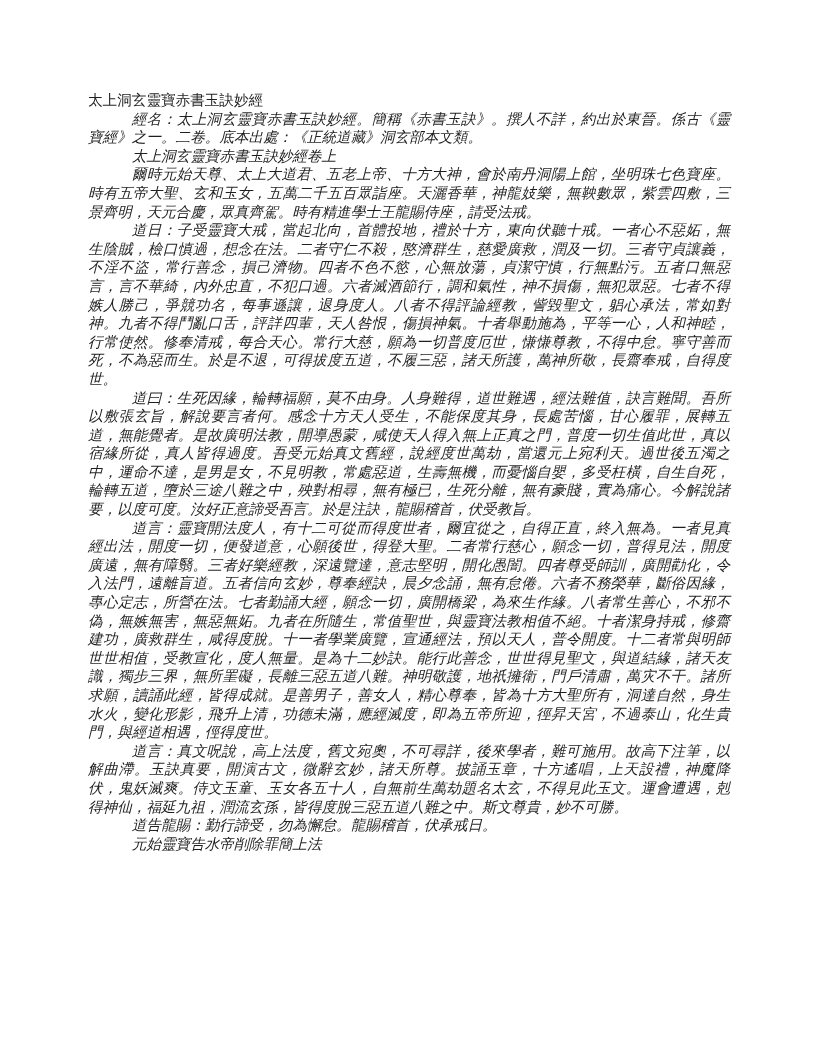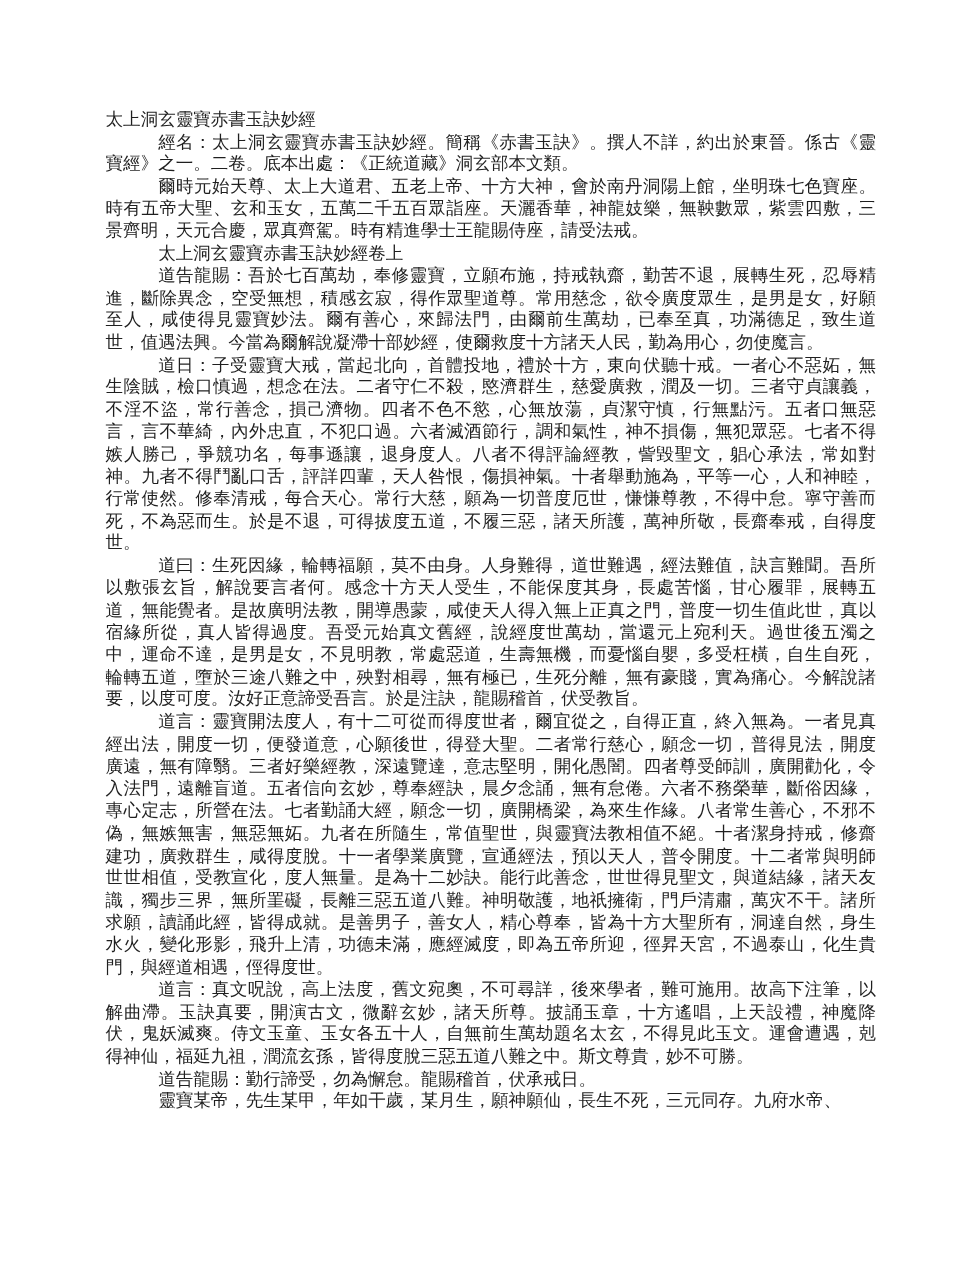--- a/index.html
+++ b/index.html
@@ -27,30 +27,30 @@
     text-align: left;
     font-family: Liberation Serif, serif;
   }
   .para {
     margin: 0;
     text-indent: 3em;
     text-align: justify;
     text-justify: inter-character;
     line-break: strict;
     overflow-wrap: break-word;
+    font-style: italic;
   }
 </style>
 </head>
 <body>
 
 <div class="page">
   <div class="doc-title">太上洞玄靈寶赤書玉訣妙經</div>
   <p class="para">經名：太上洞玄靈寶赤書玉訣妙經。簡稱《赤書玉訣》。撰人不詳，約出於東晉。係古《靈寶經》之一。二卷。底本出處：《正統道藏》洞玄部本文類。</p>
+  <p class="para">太上洞玄靈寶赤書玉訣妙經卷上</p>
   <p class="para">爾時元始天尊、太上大道君、五老上帝、十方大神，會於南丹洞陽上館，坐明珠七色寶座。時有五帝大聖、玄和玉女，五萬二千五百眾詣座。天灑香華，神龍妓樂，無鞅數眾，紫雲四敷，三景齊明，天元合慶，眾真齊駕。時有精進學士王龍賜侍座，請受法戒。</p>
-  <p class="para">太上洞玄靈寶赤書玉訣妙經卷上</p>
-  <p class="para">道告龍賜：吾於七百萬劫，奉修靈寶，立願布施，持戒執齋，勤苦不退，展轉生死，忍辱精進，斷除異念，空受無想，積感玄寂，得作眾聖道尊。常用慈念，欲令廣度眾生，是男是女，好願至人，咸使得見靈寶妙法。爾有善心，來歸法門，由爾前生萬劫，已奉至真，功滿德足，致生道世，值遇法興。今當為爾解說凝滯十部妙經，使爾救度十方諸天人民，勤為用心，勿使魔言。</p>
   <p class="para">道日：子受靈寶大戒，當起北向，首體投地，禮於十方，東向伏聽十戒。一者心不惡妬，無生陰賊，檢口慎過，想念在法。二者守仁不殺，愍濟群生，慈愛廣救，潤及一切。三者守貞讓義，不淫不盜，常行善念，損己濟物。四者不色不慾，心無放蕩，貞潔守慎，行無點污。五者口無惡言，言不華綺，內外忠直，不犯口過。六者滅酒節行，調和氣性，神不損傷，無犯眾惡。七者不得嫉人勝己，爭競功名，每事遜讓，退身度人。八者不得評論經教，訾毀聖文，躳心承法，常如對神。九者不得鬥亂口舌，評詳四輩，天人咎恨，傷損神氣。十者舉動施為，平等一心，人和神睦，行常使然。修奉清戒，每合天心。常行大慈，願為一切普度厄世，慊慊尊教，不得中怠。寧守善而死，不為惡而生。於是不退，可得拔度五道，不履三惡，諸天所護，萬神所敬，長齋奉戒，自得度世。</p>
   <p class="para">道曰：生死因緣，輪轉福願，莫不由身。人身難得，道世難遇，經法難值，訣言難聞。吾所以敷張玄旨，解說要言者何。感念十方天人受生，不能保度其身，長處苦惱，甘心履罪，展轉五道，無能覺者。是故廣明法教，開導愚蒙，咸使天人得入無上正真之門，普度一切生值此世，真以宿緣所從，真人皆得過度。吾受元始真文舊經，說經度世萬劫，當還元上宛利天。過世後五濁之中，運命不達，是男是女，不見明教，常處惡道，生壽無機，而憂惱自嬰，多受枉橫，自生自死，輪轉五道，墮於三途八難之中，殃對相尋，無有極已，生死分離，無有豪賤，實為痛心。今解說諸要，以度可度。汝好正意諦受吾言。於是注訣，龍賜稽首，伏受教旨。</p>
   <p class="para">道言：靈寶開法度人，有十二可從而得度世者，爾宜從之，自得正直，終入無為。一者見真經出法，開度一切，便發道意，心願後世，得登大聖。二者常行慈心，願念一切，普得見法，開度廣遠，無有障翳。三者好樂經教，深遠覽達，意志堅明，開化愚闇。四者尊受師訓，廣開勸化，令入法門，遠離盲道。五者信向玄妙，尊奉經訣，晨夕念誦，無有怠倦。六者不務榮華，斷俗因緣，專心定志，所營在法。七者勤誦大經，願念一切，廣開橋梁，為來生作緣。八者常生善心，不邪不偽，無嫉無害，無惡無妬。九者在所隨生，常值聖世，與靈寶法教相值不絕。十者潔身持戒，修齋建功，廣救群生，咸得度脫。十一者學業廣覽，宣通經法，預以天人，普令開度。十二者常與明師世世相值，受教宣化，度人無量。是為十二妙訣。能行此善念，世世得見聖文，與道結緣，諸天友識，獨步三界，無所罣礙，長離三惡五道八難。神明敬護，地祇擁衛，門戶清肅，萬灾不干。諸所求願，讀誦此經，皆得成就。是善男子，善女人，精心尊奉，皆為十方大聖所有，洞達自然，身生水火，變化形影，飛升上清，功德未滿，應經滅度，即為五帝所迎，徑昇天宮，不過泰山，化生貴門，與經道相遇，俓得度世。</p>
   <p class="para">道言：真文呪說，高上法度，舊文宛奧，不可尋詳，後來學者，難可施用。故高下注筆，以解曲滯。玉訣真要，開演古文，微辭玄妙，諸天所尊。披誦玉章，十方遙唱，上天設禮，神魔降伏，鬼妖滅爽。侍文玉童、玉女各五十人，自無前生萬劫題名太玄，不得見此玉文。運會遭遇，剋得神仙，福延九祖，潤流玄孫，皆得度脫三惡五道八難之中。斯文尊貴，妙不可勝。</p>
   <p class="para">道告龍賜：勤行諦受，勿為懈怠。龍賜稽首，伏承戒日。</p>
-  <p class="para">靈寶某帝，先生某甲，年如干歲，某月生，願神願仙，長生不死，三元同存。九府水帝、</p>
+  <p class="para">元始靈寶告水帝削除罪簡上法</p>
 </div>
 
 </body></html>

